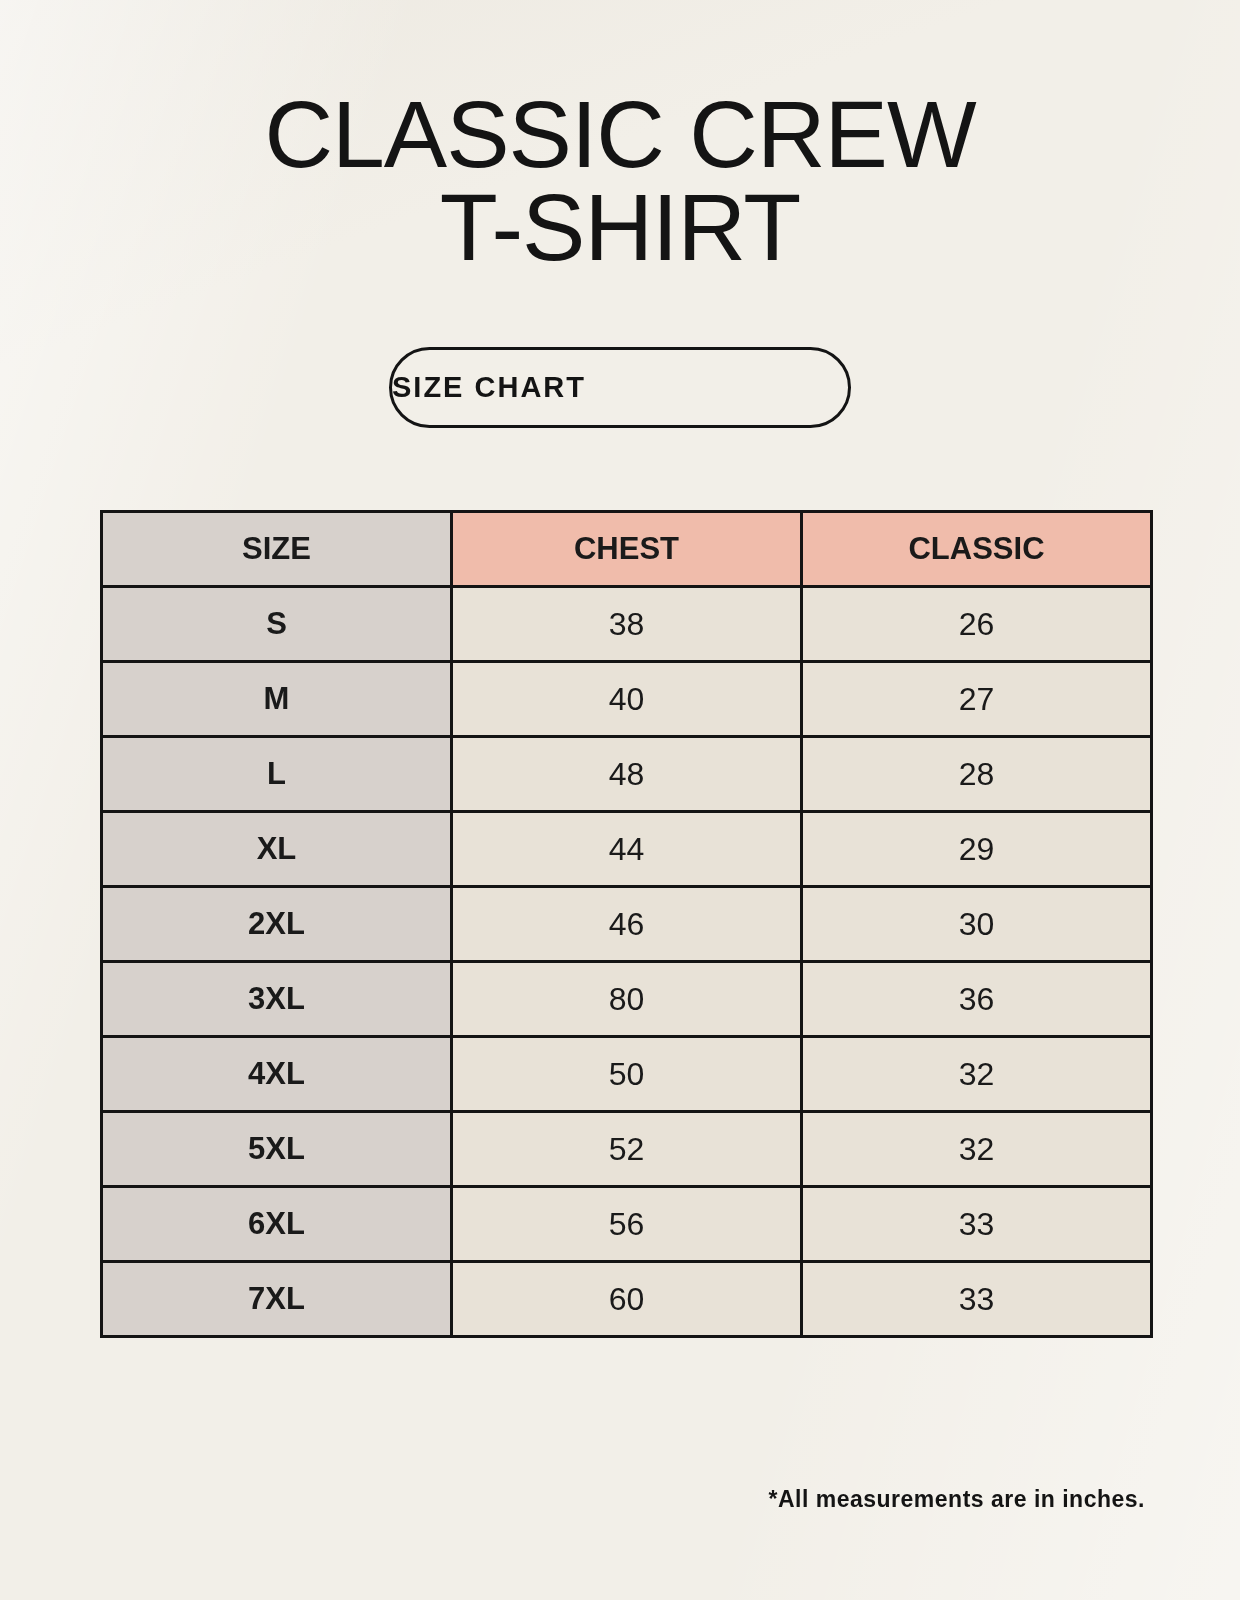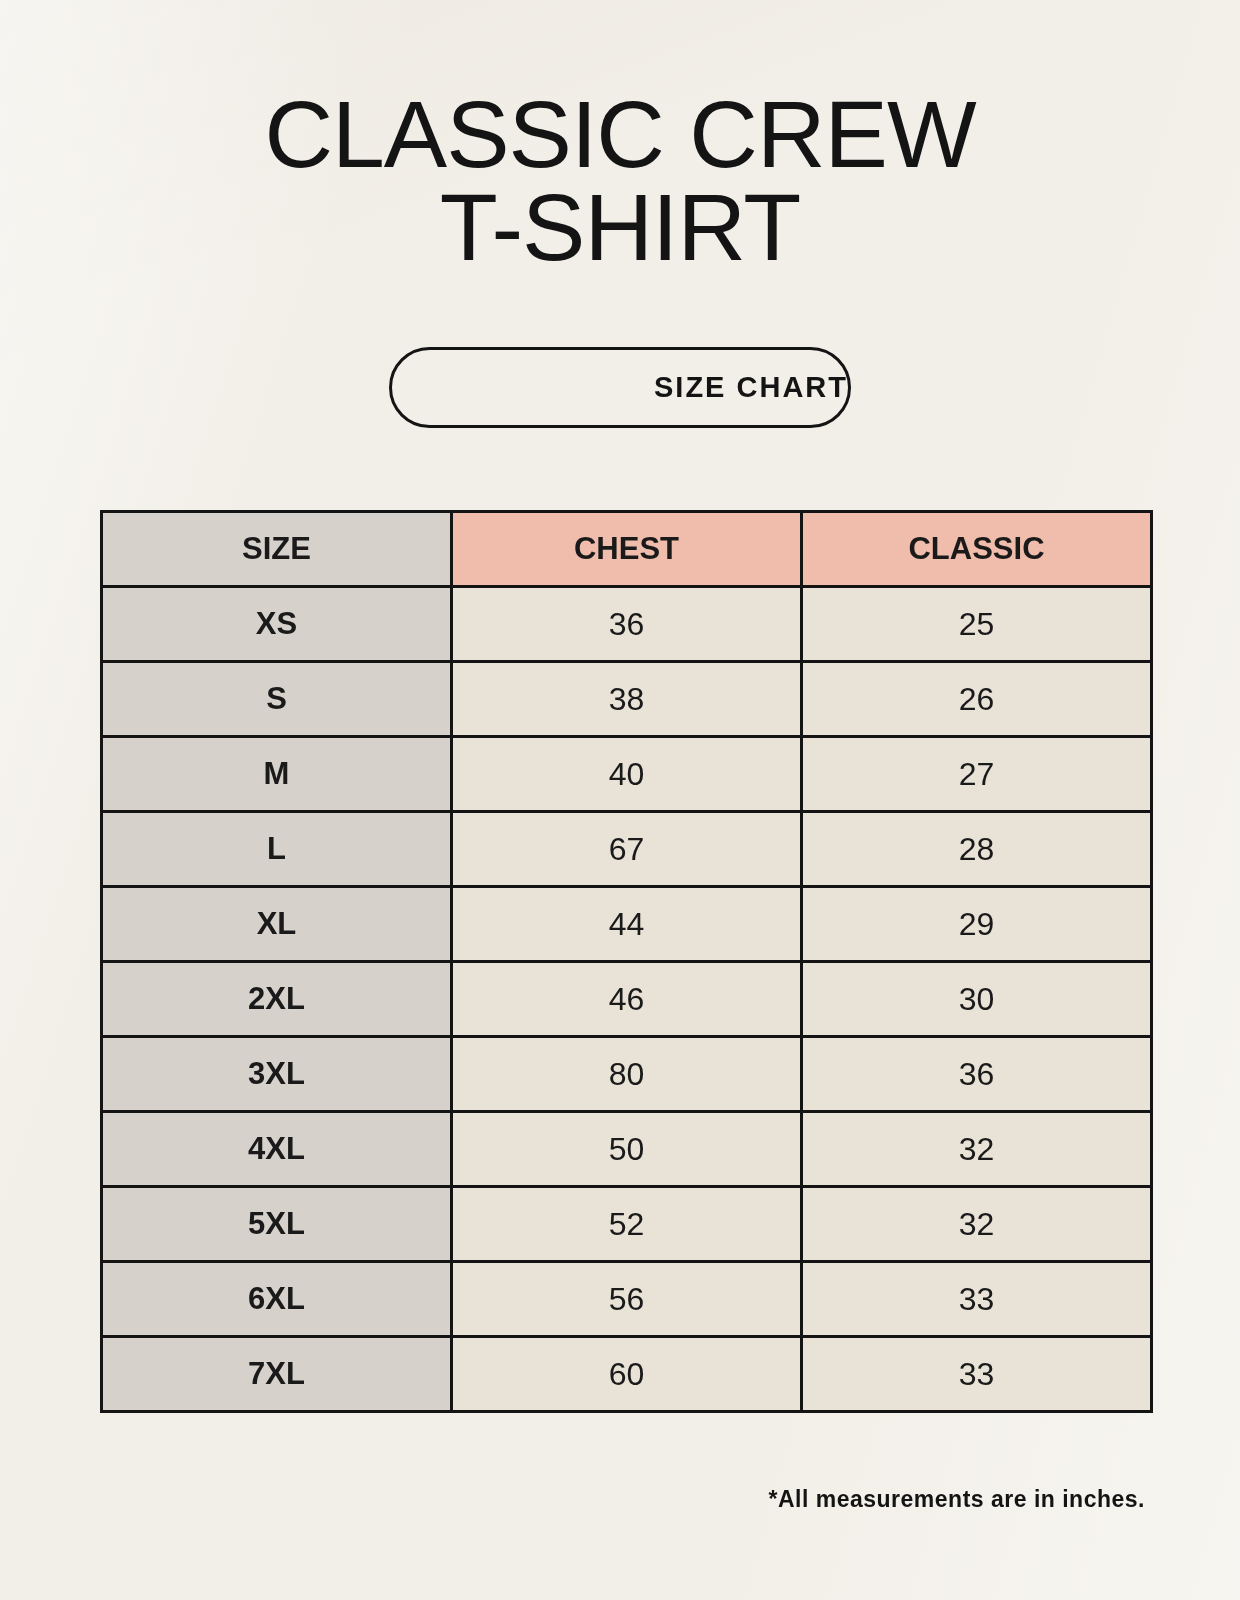--- a/index.html
+++ b/index.html
@@ -35,21 +35,21 @@
     position: absolute;
     top: 347px;
     left: 50%;
     transform: translateX(-50%);
     width: 462px;
     height: 81px;
     border: 3px solid #141414;
     border-radius: 46px;
     display: flex;
     align-items: center;
-    justify-content: flex-end;
+    justify-content: flex-start;
     font-size: 29px;
     font-weight: 700;
     letter-spacing: 2px;
     color: #141414;
     background: transparent;
   }
   .table-wrap {
     position: absolute;
     top: 510px;
     left: 100px;
@@ -113,37 +113,32 @@
     <table>
       <thead>
         <tr>
           <th class="size-col">SIZE</th>
           <th>CHEST</th>
           <th>CLASSIC</th>
         </tr>
       </thead>
       <tbody>
           <tr>
-    <td class="size-cell">XS</td>
-    <td class="value-cell">36</td>
-    <td class="value-cell">25</td>
-  </tr>
-          <tr>
     <td class="size-cell">S</td>
     <td class="value-cell">38</td>
     <td class="value-cell">26</td>
   </tr>
           <tr>
     <td class="size-cell">M</td>
     <td class="value-cell">40</td>
     <td class="value-cell">27</td>
   </tr>
           <tr>
     <td class="size-cell">L</td>
-    <td class="value-cell">67</td>
+    <td class="value-cell">48</td>
     <td class="value-cell">28</td>
   </tr>
           <tr>
     <td class="size-cell">XL</td>
     <td class="value-cell">44</td>
     <td class="value-cell">29</td>
   </tr>
           <tr>
     <td class="size-cell">2XL</td>
     <td class="value-cell">46</td>

